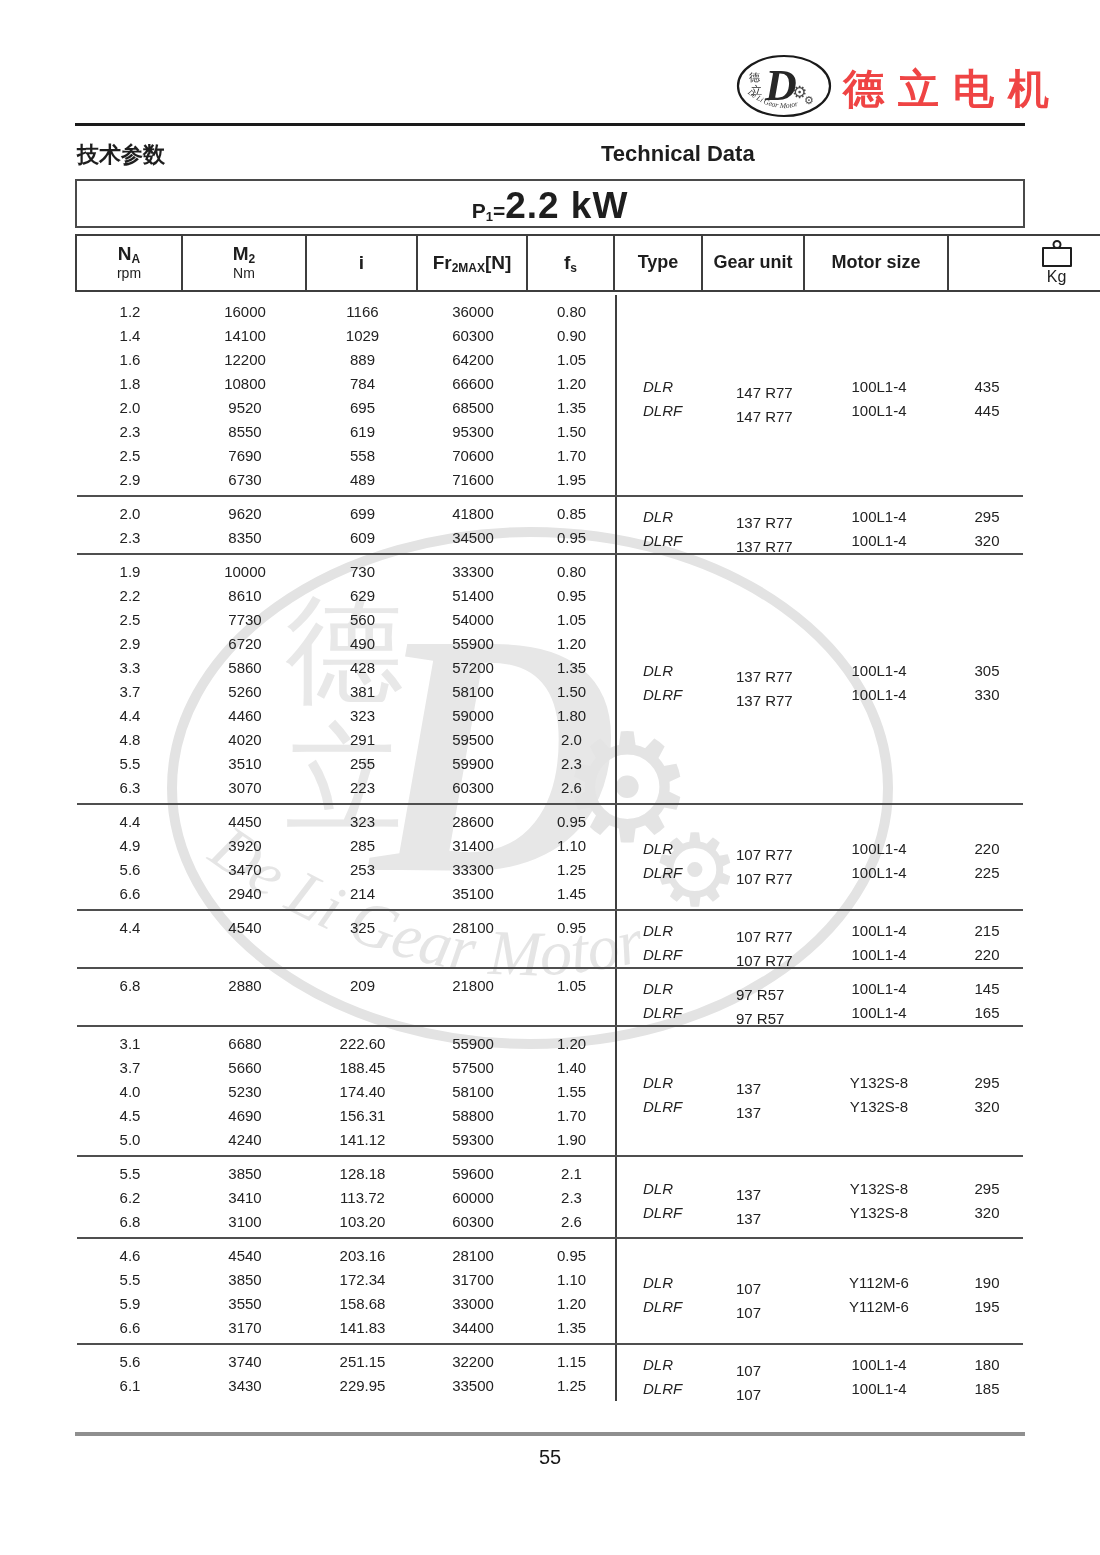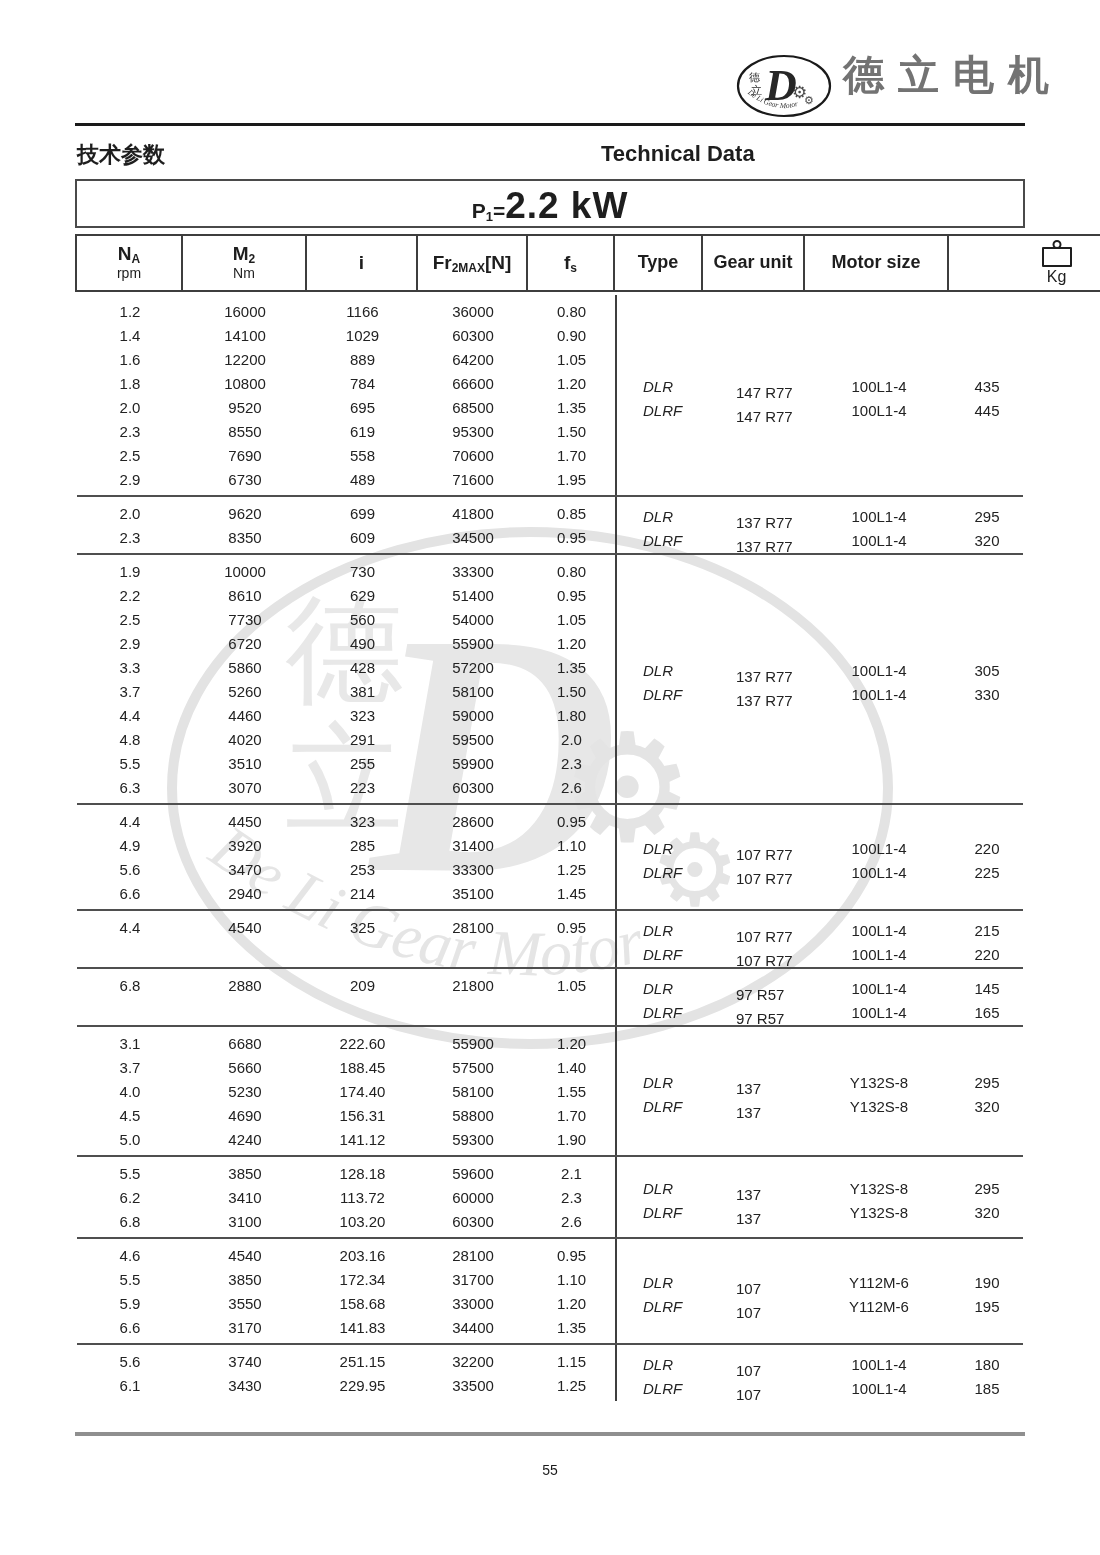--- a/index.html
+++ b/index.html
@@ -8,23 +8,23 @@
     font-family:"Liberation Sans", sans-serif; color:#1e1e1e; overflow:hidden;
   }
 
   
   .watermark { position:absolute; left:130px; top:510px; width:800px; height:570px; z-index:0; }
 
   
   .top-rule { position:absolute; left:75px; top:123px; width:950px; height:3px; background:#1a1a1a; z-index:1; }
   .logo { position:absolute; left:734px; top:52px; width:100px; height:70px; z-index:1; }
   .brand {
-    position:absolute; left:843px; top:48px; width:200px; z-index:1;
+    position:absolute; left:843px; top:62px; width:200px; z-index:1;
     font-family:"Liberation Serif", serif; font-weight:bold; font-size:41px;
-    letter-spacing:14px; white-space:nowrap; color:#737373;
+    letter-spacing:14px; white-space:nowrap; color:#ef4444;
   }
 
   
   .sec-cn { position:absolute; left:77px; top:140px; font-size:22px; font-weight:bold; z-index:1; }
   .sec-en { position:absolute; left:583px; top:141px; font-size:22px; font-weight:bold; z-index:1;margin-left:18px; }
 
   
   .power-box {
     position:absolute; left:75px; top:179px; width:950px; height:49px; box-sizing:border-box;
     border:2px solid #4a4a4a; display:flex; align-items:baseline; justify-content:center; z-index:1;
@@ -69,21 +69,21 @@
   .irow { height:24px; display:grid; grid-template-columns:88px 102px 144px 72px; }
   .icell { display:flex; align-items:center; font-size:15px; color:#222; }
   .icell.type  { padding-left:26px;font-style:italic; }
   .icell.gear  { padding-left:31px;margin-top:13px; }
   .icell.motor { justify-content:center; }
   .icell.kg    { justify-content:center; }
   .sep { height:2px; background:#4f4f4f; }
 
   
   .footer-rule { position:absolute; left:75px; top:1432px; width:950px; height:4px; background:#8f8f8f; z-index:1; }
-  .page-num { position:absolute; left:0; top:1446px; width:100%; text-align:center; font-size:14px; color:#1a1a1a; z-index:1;margin-top:16px; }
+  .page-num { position:absolute; left:0; top:1446px; width:100%; text-align:center; font-size:20px; color:#1a1a1a; z-index:1; }
 </style>
 </head>
 <body>
 
 <div class="page">
 
   <svg class="watermark" viewBox="0 0 800 570">
     <ellipse cx="400" cy="278" rx="358" ry="256" fill="none" stroke="#e3e3e3" stroke-width="10"></ellipse>
     <text x="155" y="180" font-size="118" fill="#e8e8e8" font-family="Liberation Serif, serif">德</text>
     <text x="155" y="310" font-size="118" fill="#e8e8e8" font-family="Liberation Serif, serif">立</text>

